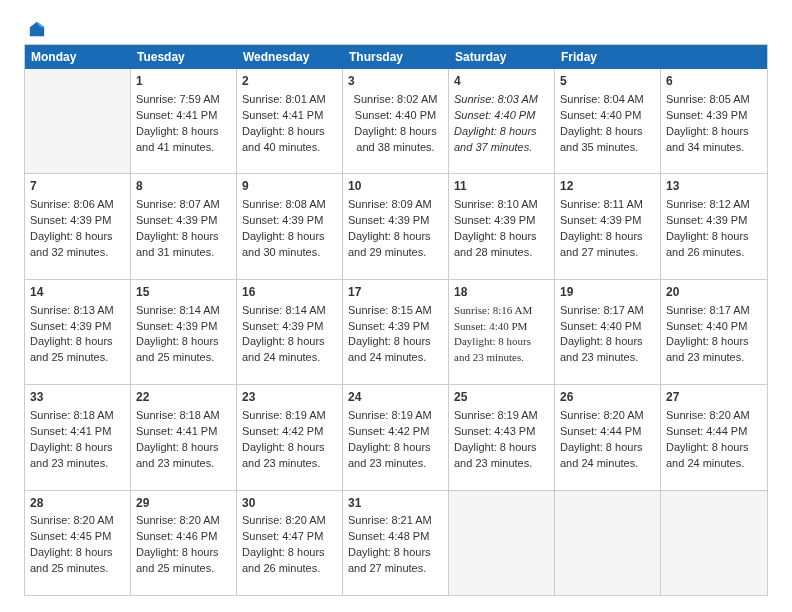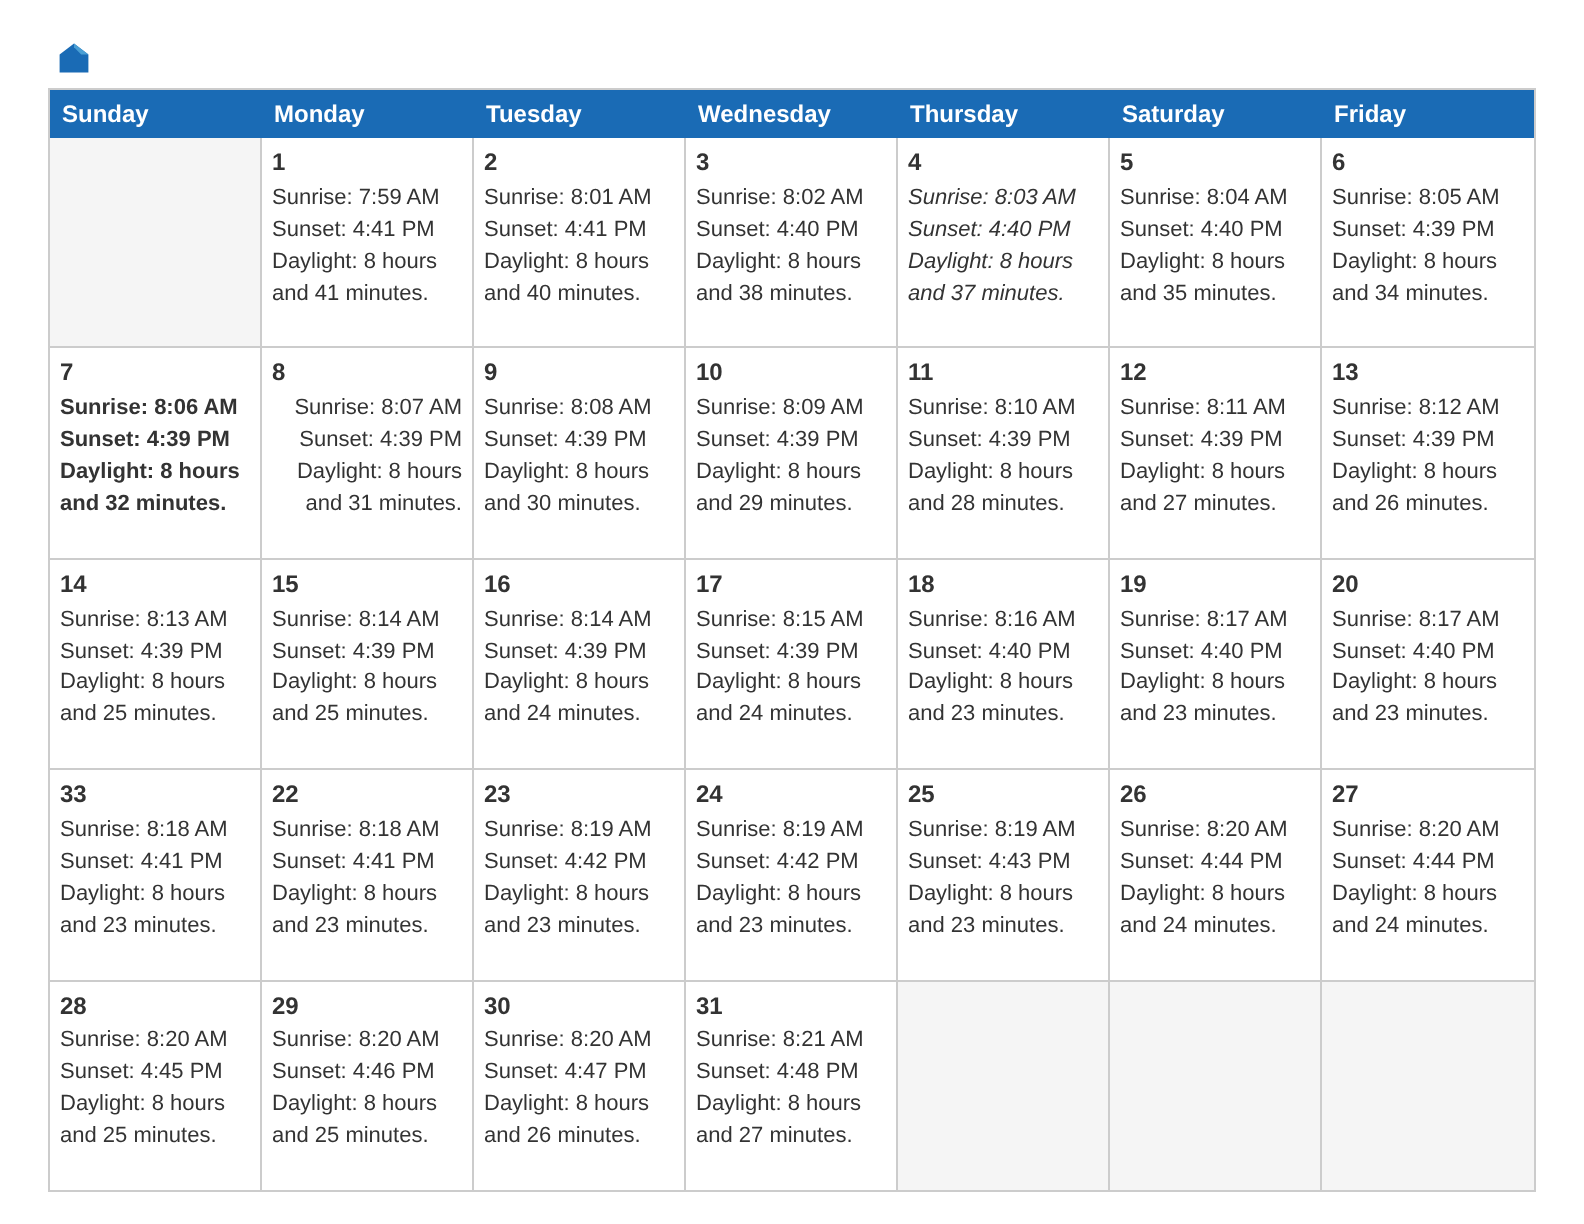--- a/index.html
+++ b/index.html
@@ -130,21 +130,20 @@
       <span style="font-size:18px;font-weight:bold;color:#1a6bb5;margin-top:-4px;"></span>
     </div>
     <div class="title-block">
       <div class="month-title"></div>
       <div class="location"></div>
     </div>
   </div>
 
   <div class="calendar outer-border">
     <div class="cal-header" id="cal-header">
-        <div class="cal-header-cell">Sunday</div>
         <div class="cal-header-cell">Monday</div>
         <div class="cal-header-cell">Tuesday</div>
         <div class="cal-header-cell">Wednesday</div>
         <div class="cal-header-cell">Thursday</div>
         <div class="cal-header-cell">Saturday</div>
         <div class="cal-header-cell">Friday</div>
       </div>
     <div class="cal-body" id="cal-body">
         <div class="cal-row">
           <div class="cal-cell empty"></div>
@@ -155,21 +154,21 @@
 Daylight: 8 hours and 41 minutes.</div>
           </div>
           <div class="cal-cell">
             <span class="day-num">2</span>
             <div class="info" style="white-space: pre-line;">Sunrise: 8:01 AM
 Sunset: 4:41 PM
 Daylight: 8 hours and 40 minutes.</div>
           </div>
           <div class="cal-cell">
             <span class="day-num">3</span>
-            <div class="info" style="white-space: pre-line;">Sunrise: 8:02 AM
+            <div class="info" style="white-space: pre-line; text-align: center;">Sunrise: 8:02 AM
 Sunset: 4:40 PM
 Daylight: 8 hours and 38 minutes.</div>
           </div>
           <div class="cal-cell">
             <span class="day-num">4</span>
             <div class="info" style="white-space: pre-line; font-style: italic;">Sunrise: 8:03 AM
 Sunset: 4:40 PM
 Daylight: 8 hours and 37 minutes.</div>
           </div>
           <div class="cal-cell">
@@ -181,27 +180,27 @@
           <div class="cal-cell">
             <span class="day-num">6</span>
             <div class="info" style="white-space: pre-line;">Sunrise: 8:05 AM
 Sunset: 4:39 PM
 Daylight: 8 hours and 34 minutes.</div>
           </div>
         </div>
         <div class="cal-row">
           <div class="cal-cell">
             <span class="day-num">7</span>
-            <div class="info" style="white-space: pre-line; font-weight: bold;">Sunrise: 8:06 AM
+            <div class="info" style="white-space: pre-line;">Sunrise: 8:06 AM
 Sunset: 4:39 PM
 Daylight: 8 hours and 32 minutes.</div>
           </div>
           <div class="cal-cell">
             <span class="day-num">8</span>
-            <div class="info" style="white-space: pre-line; text-align: right;">Sunrise: 8:07 AM
+            <div class="info" style="white-space: pre-line;">Sunrise: 8:07 AM
 Sunset: 4:39 PM
 Daylight: 8 hours and 31 minutes.</div>
           </div>
           <div class="cal-cell">
             <span class="day-num">9</span>
             <div class="info" style="white-space: pre-line;">Sunrise: 8:08 AM
 Sunset: 4:39 PM
 Daylight: 8 hours and 30 minutes.</div>
           </div>
           <div class="cal-cell">
@@ -249,21 +248,21 @@
 Daylight: 8 hours and 24 minutes.</div>
           </div>
           <div class="cal-cell">
             <span class="day-num">17</span>
             <div class="info" style="white-space: pre-line;">Sunrise: 8:15 AM
 Sunset: 4:39 PM
 Daylight: 8 hours and 24 minutes.</div>
           </div>
           <div class="cal-cell">
             <span class="day-num">18</span>
-            <div class="info" style="white-space: pre-line;">Sunrise: 8:16 AM
+            <div class="info" style="white-space: pre-line; font-family: Liberation Serif, serif;">Sunrise: 8:16 AM
 Sunset: 4:40 PM
 Daylight: 8 hours and 23 minutes.</div>
           </div>
           <div class="cal-cell">
             <span class="day-num">19</span>
             <div class="info" style="white-space: pre-line;">Sunrise: 8:17 AM
 Sunset: 4:40 PM
 Daylight: 8 hours and 23 minutes.</div>
           </div>
           <div class="cal-cell">

